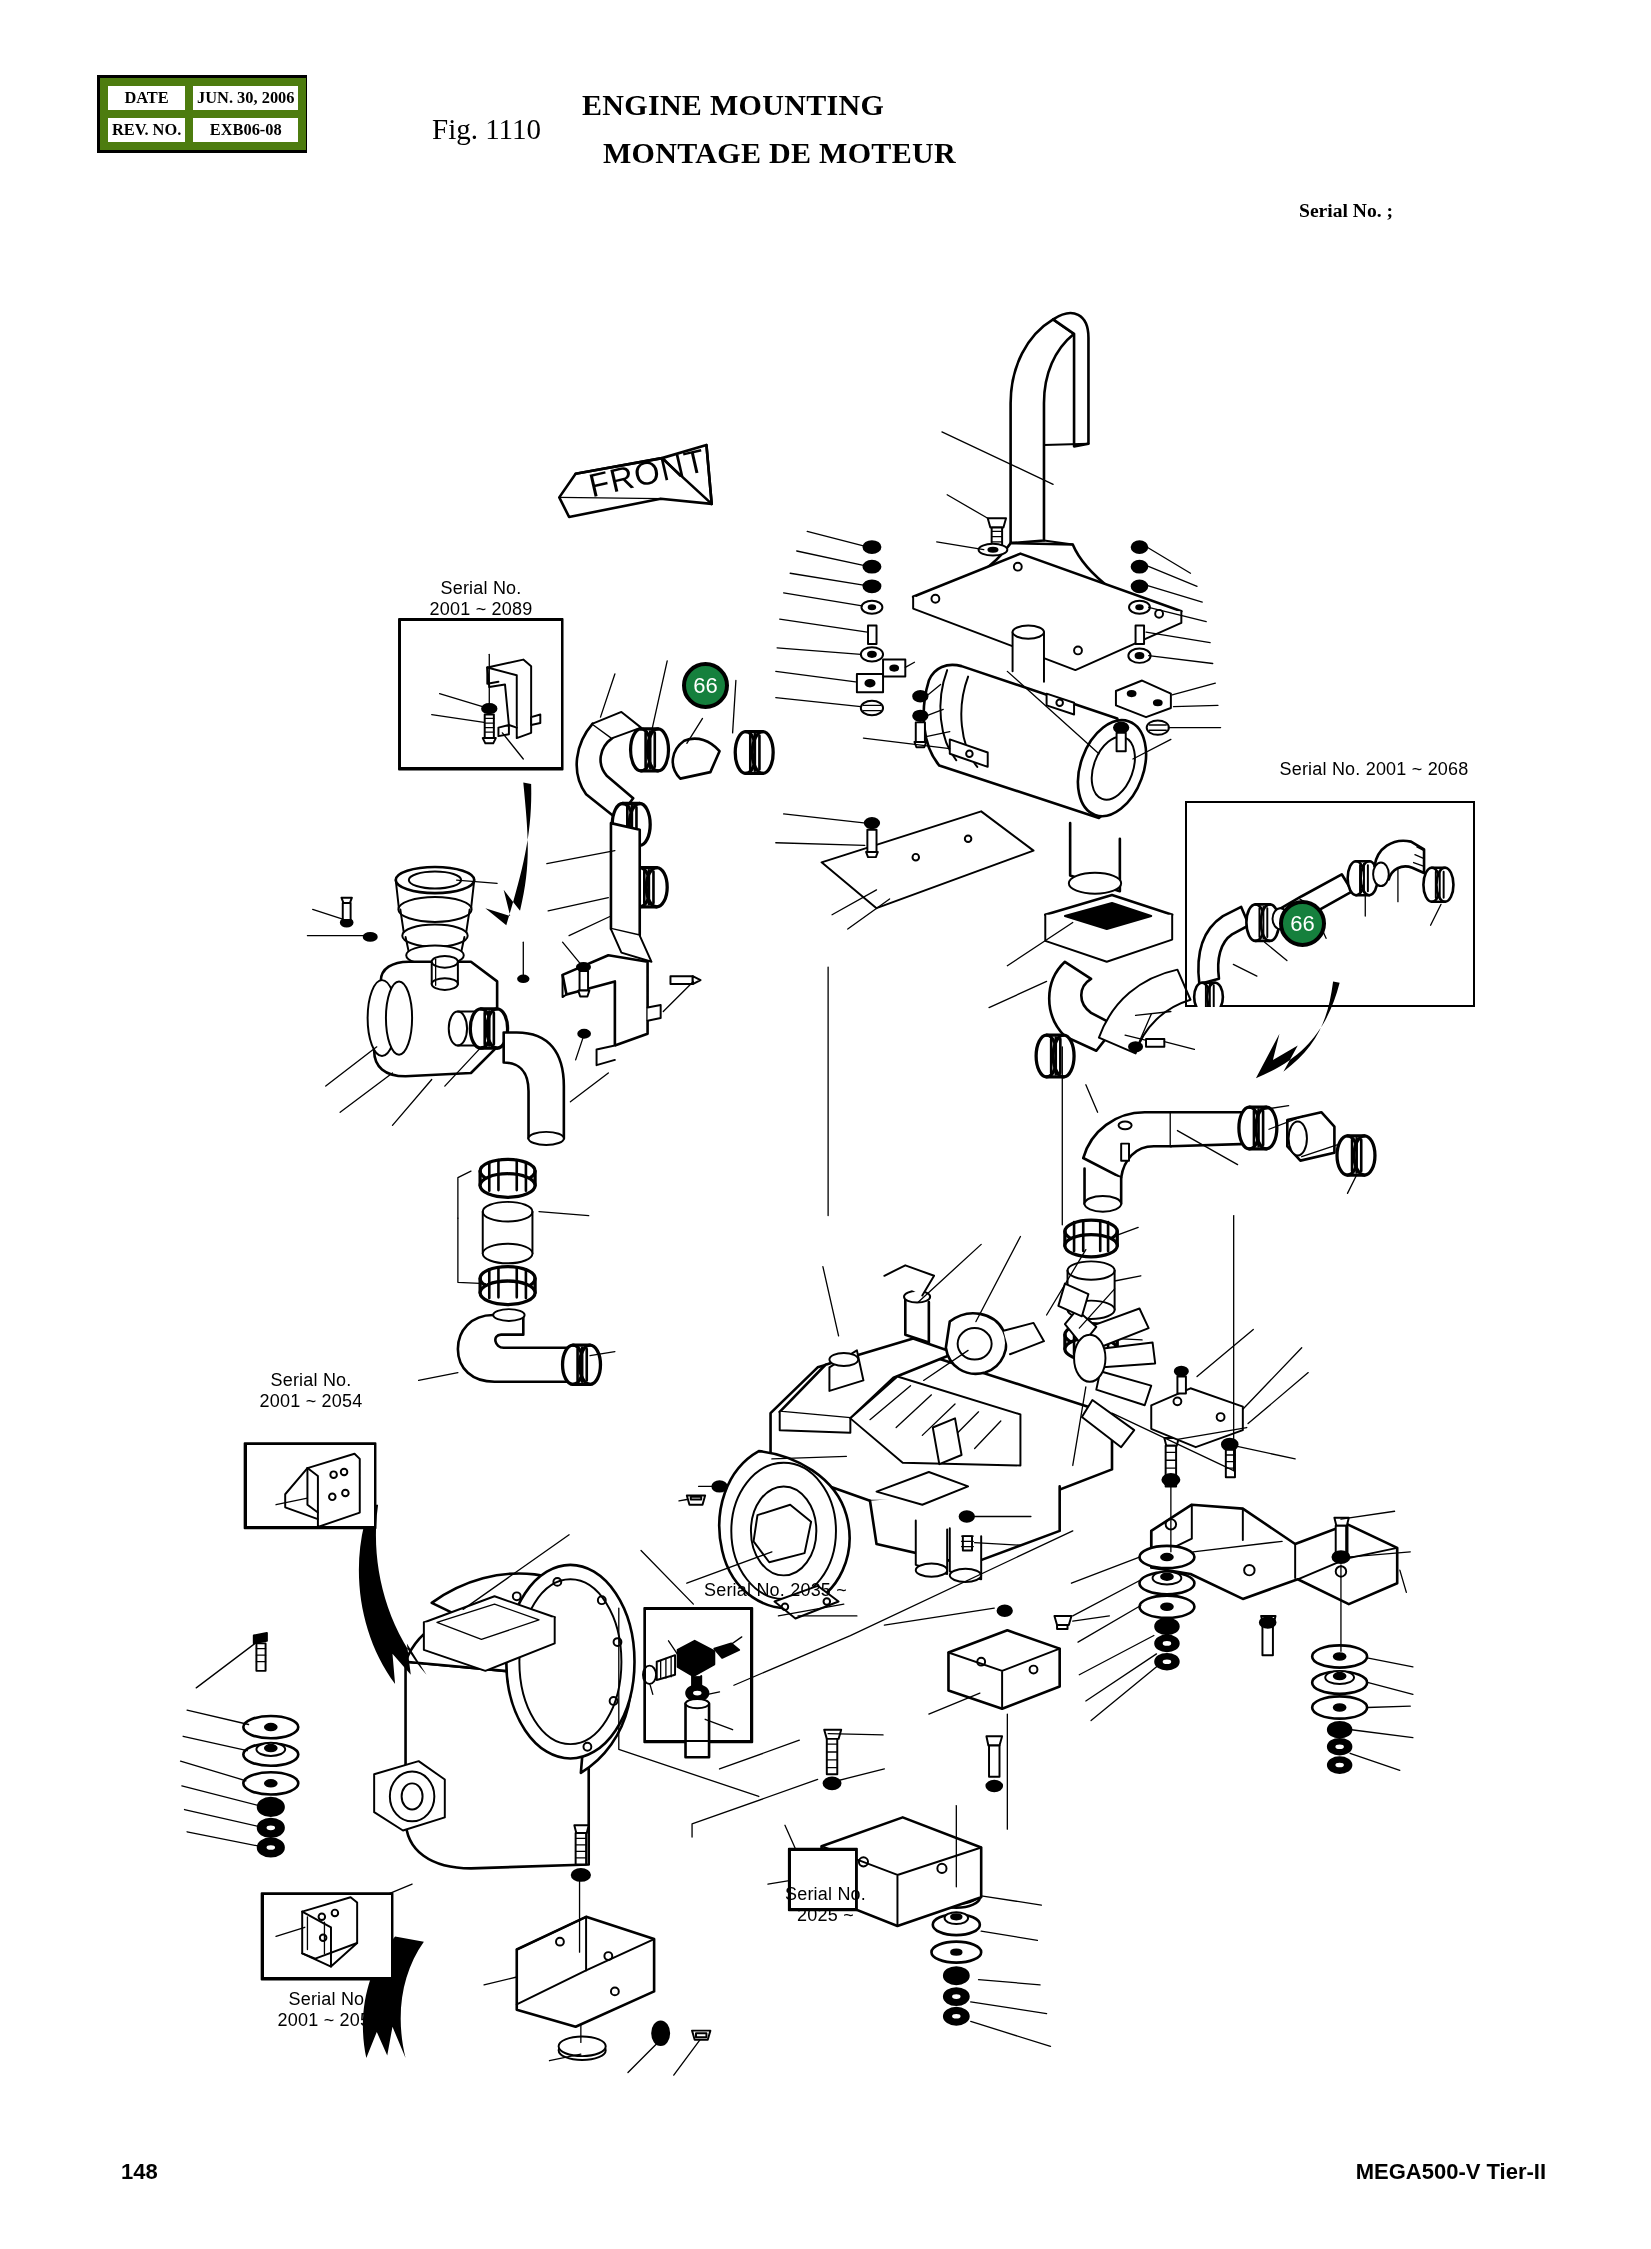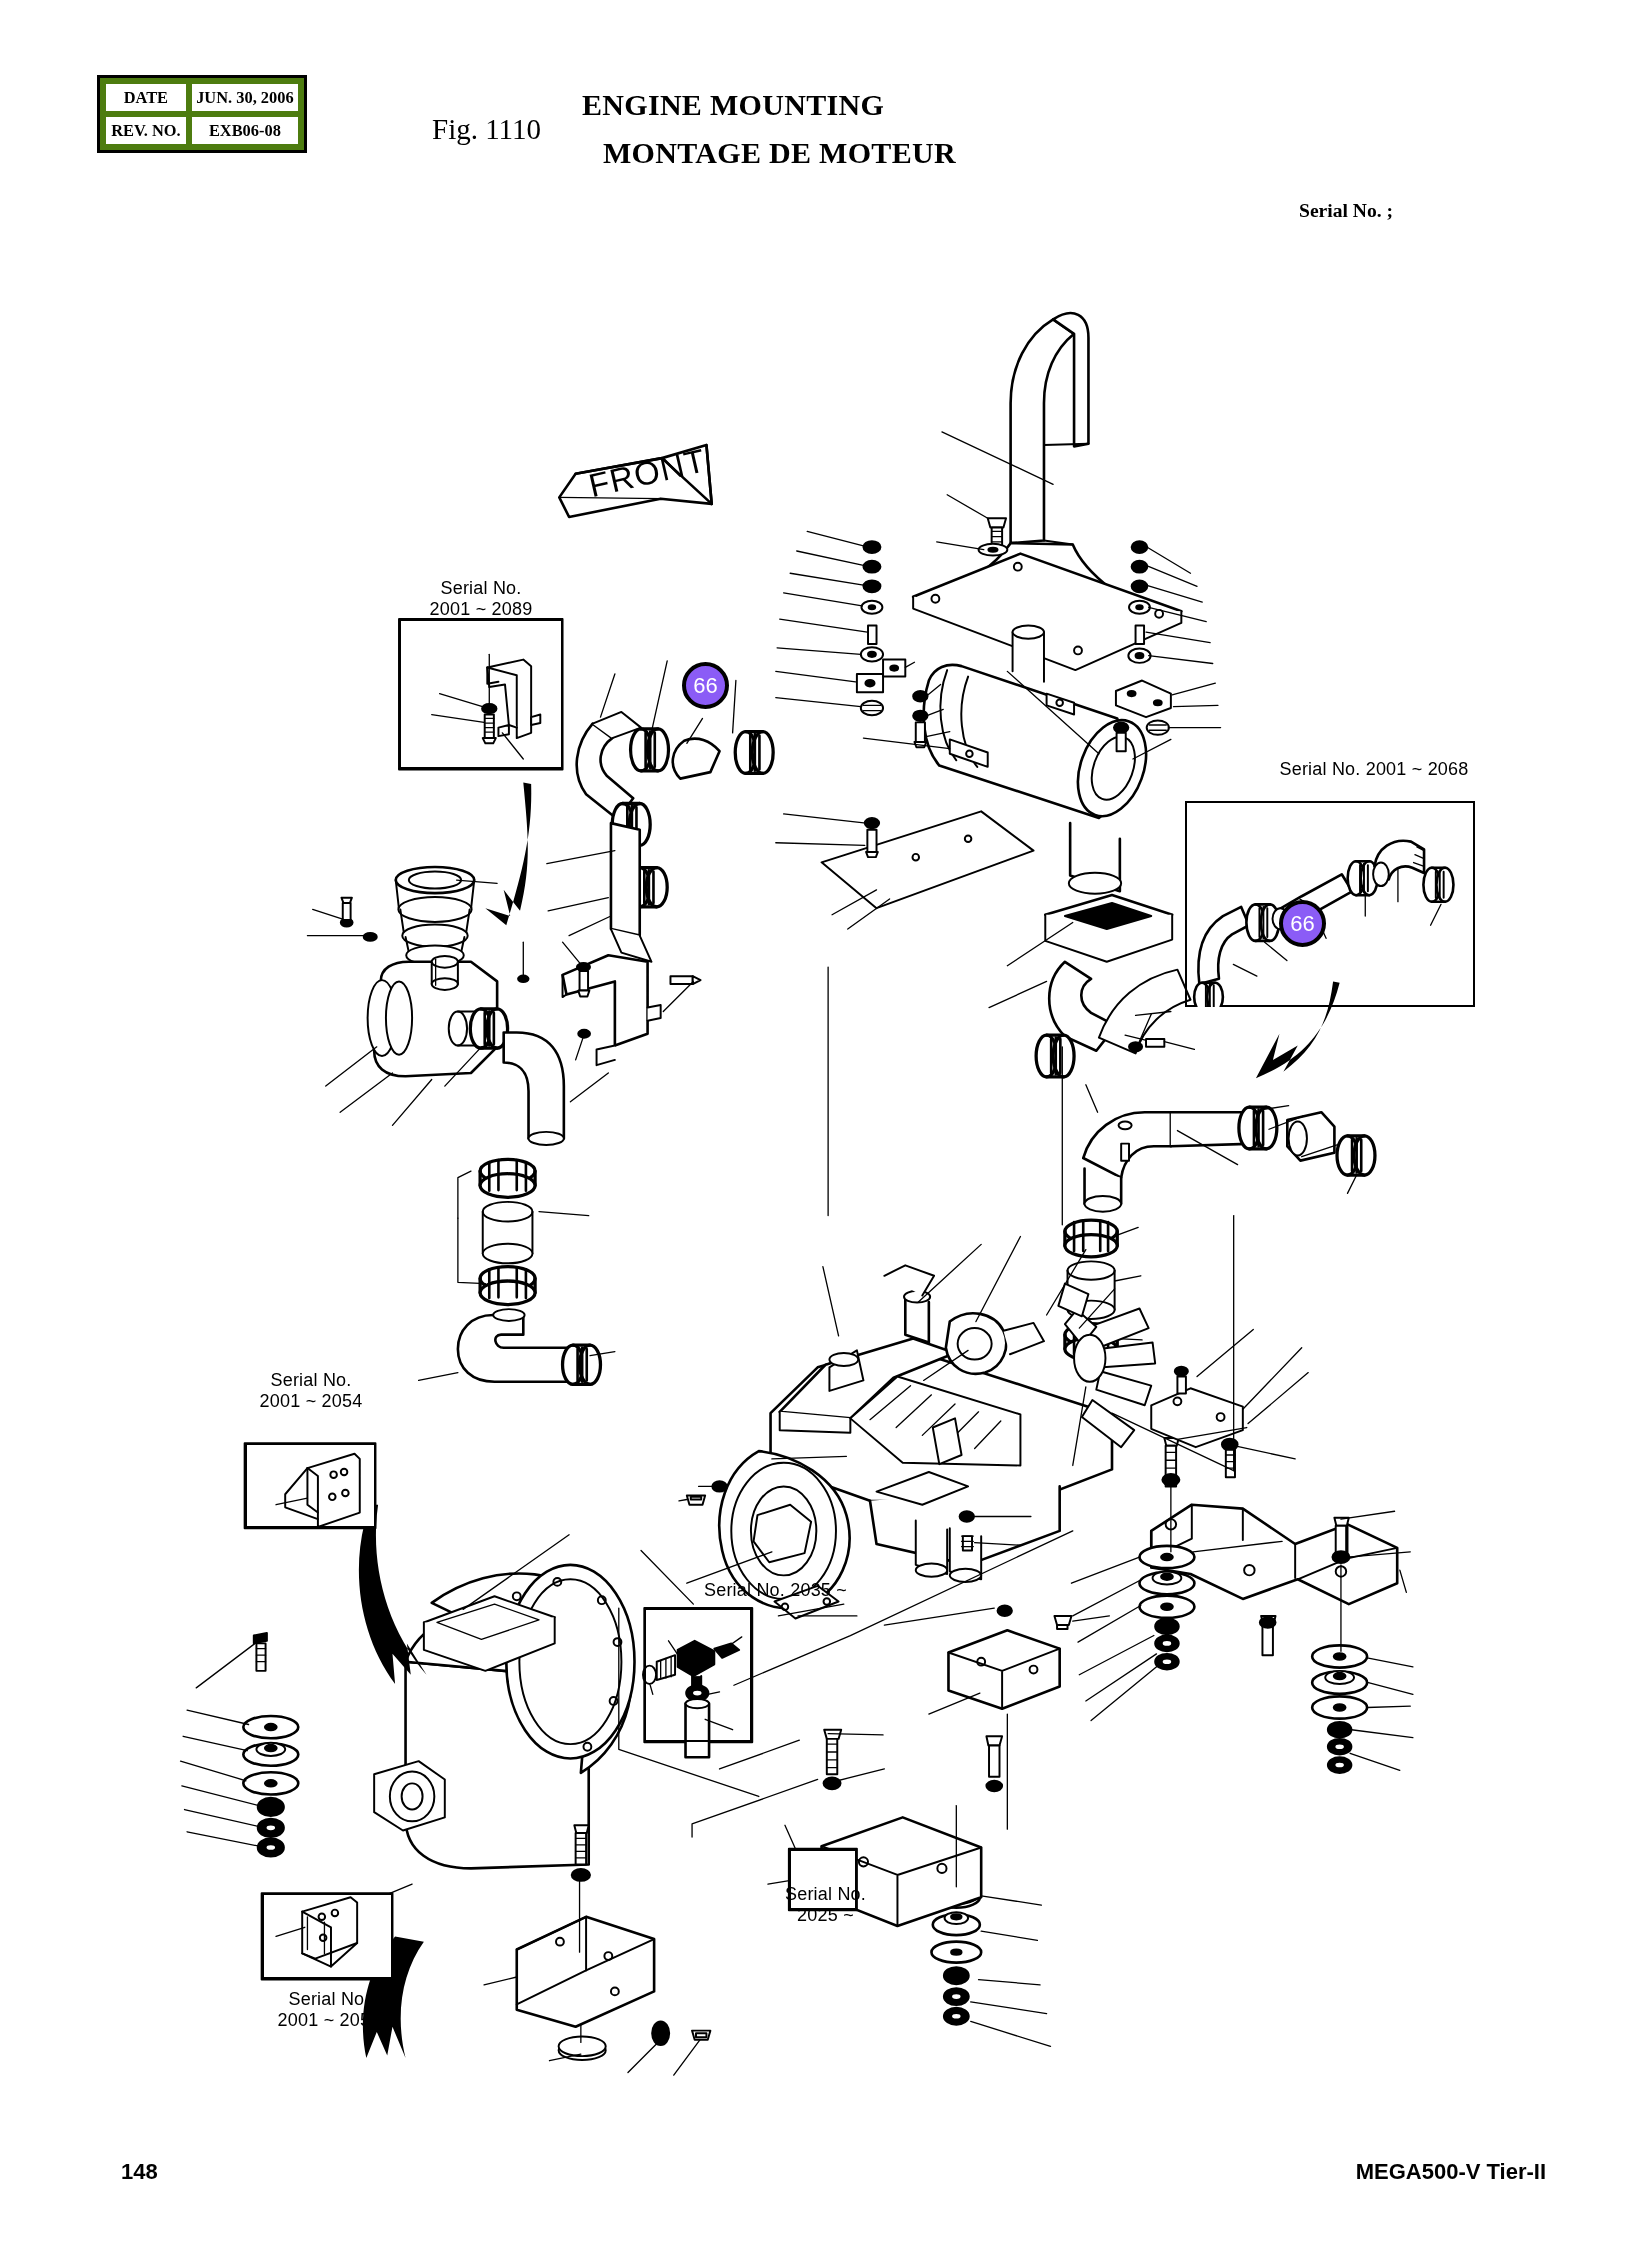--- a/index.html
+++ b/index.html
@@ -9,21 +9,21 @@
   }
   .abs{position:absolute;}
 
   
   #rev-table{
     left:97px;top:75px;width:204px;height:72px;
     border:3.3px solid #000;border-collapse:collapse;
   }
   #rev-table table{border-collapse:collapse;width:100%;height:100%;}
   #rev-table td{
-    border:6px solid #4d7c0f;text-align:center;vertical-align:middle;
+    border:8px solid #4d7c0f;text-align:center;vertical-align:middle;
     font-family:"Liberation Serif", serif;font-weight:bold;font-size:16.4px;
     white-space:nowrap;padding:0 3.9px;
   }
   #rev-table td.lab{width:72px;}
 
   .fig-no{
     left:432px;top:113px;
     font-family:"Liberation Serif", serif;font-weight:normal;font-size:29px;
   }
   .ttl1{
@@ -50,21 +50,21 @@
   #diagram svg{display:block;}
 
   
   .cap{
     font-size:18px;line-height:1.18;text-align:center;white-space:pre-line;
     letter-spacing:0.2px;
   }
   .cap.left{text-align:right;}
   .badge{
     width:47px;height:47px;border-radius:50%;
-    background:#8b5cf6;border:4.6px solid #000;box-sizing:border-box;
+    background:#15803d;border:4.6px solid #000;box-sizing:border-box;
     color:#fff;font-size:22px;font-weight:normal;
     display:flex;align-items:center;justify-content:center;
     font-family:"Liberation Sans", sans-serif;
   }
   .inset-box{border:2px solid #000;box-sizing:border-box;background:transparent;}
 </style>
 </head>
 <body>
 
 <div class="abs" id="rev-table">

